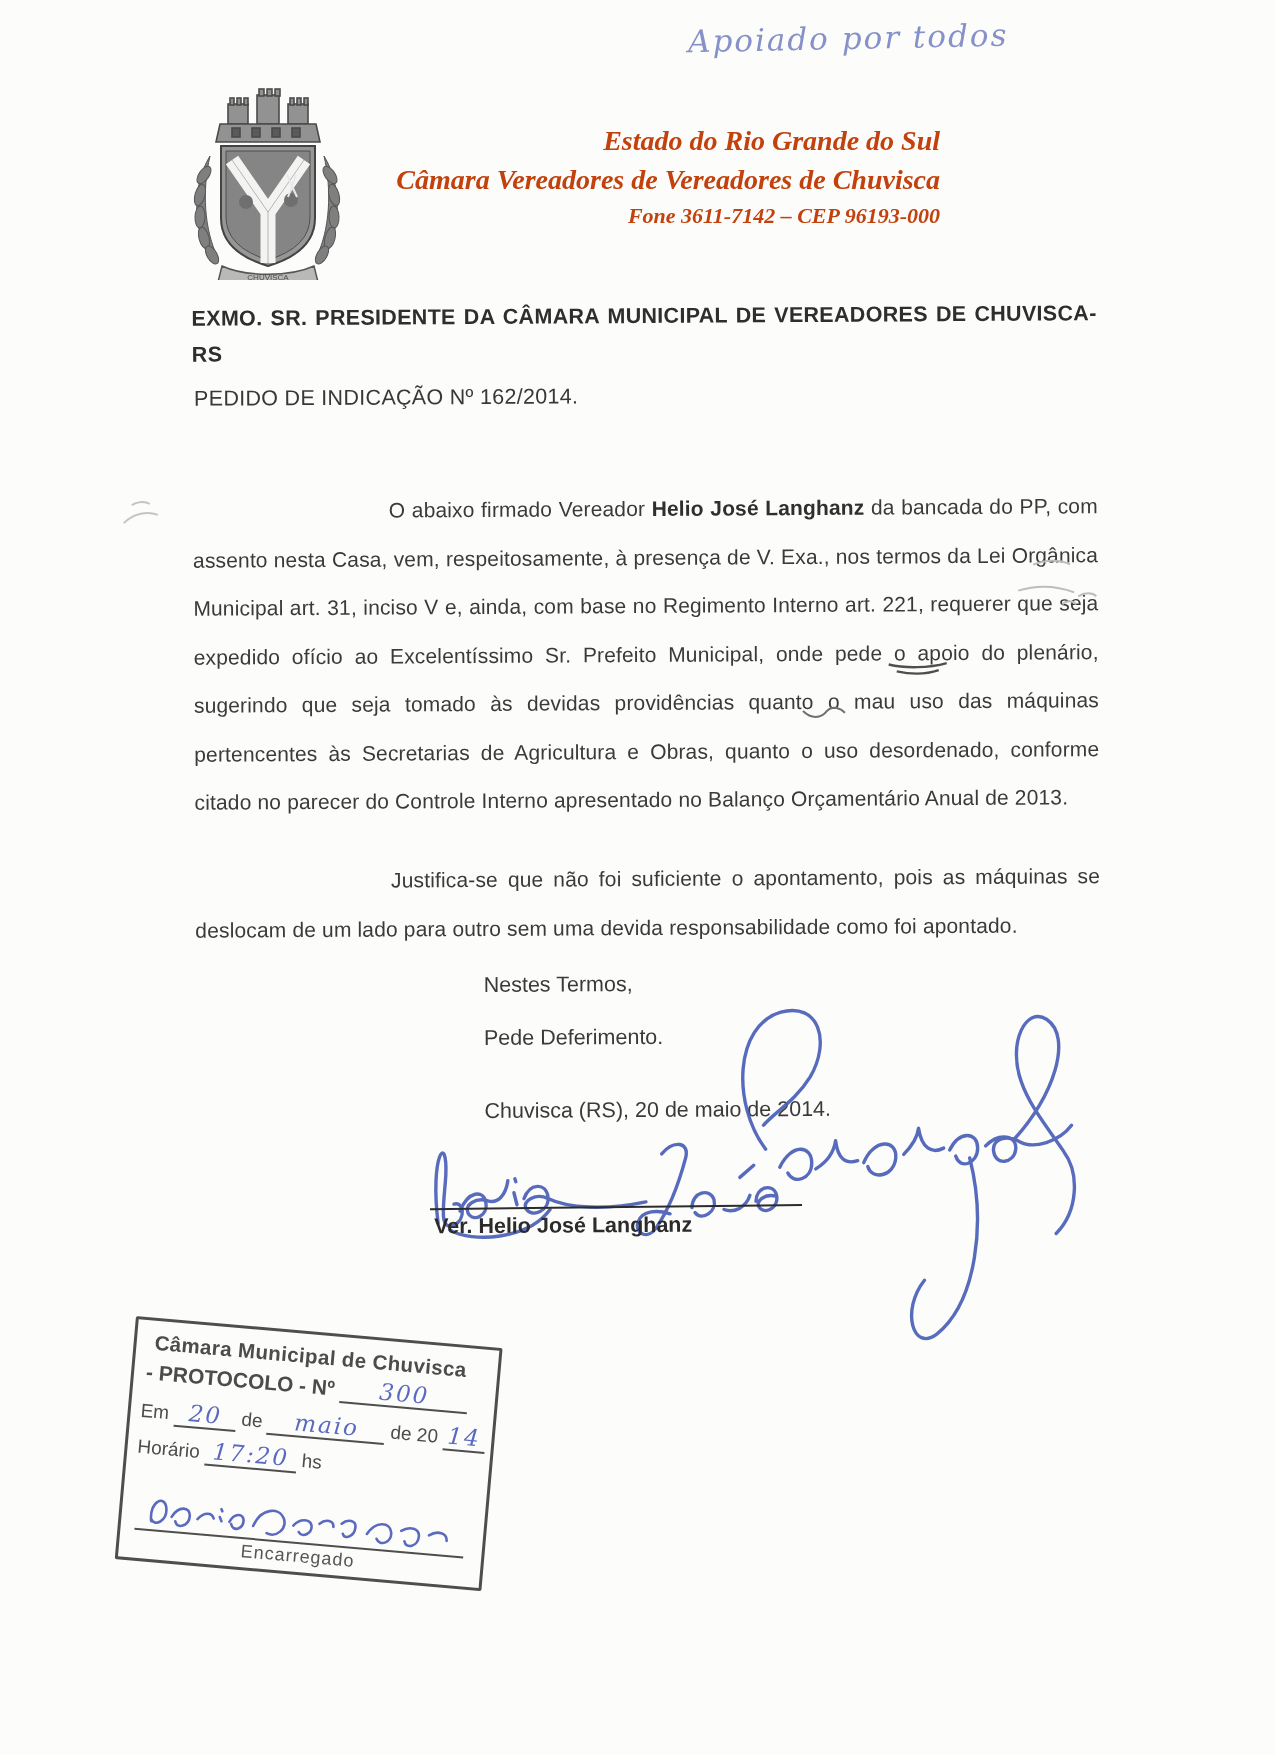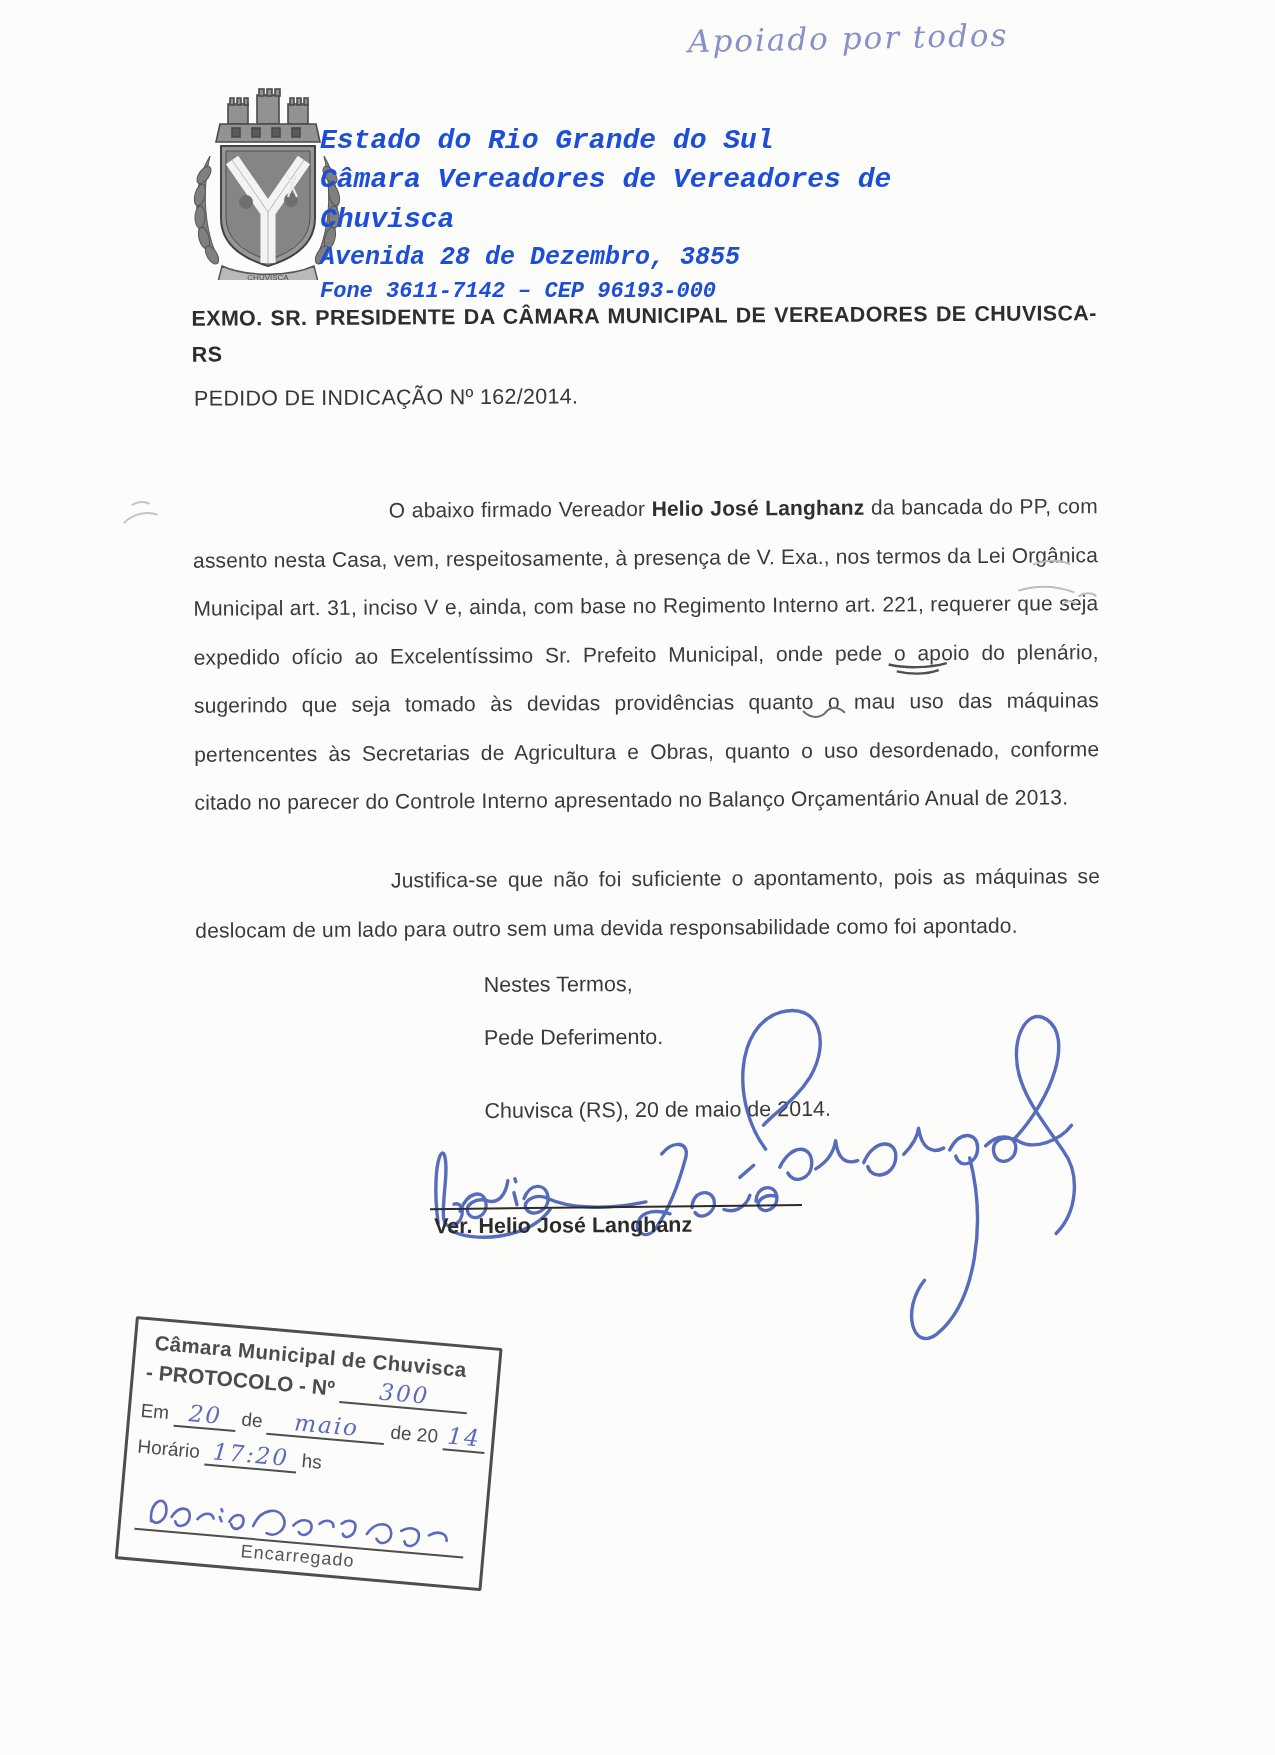--- a/index.html
+++ b/index.html
@@ -11,22 +11,22 @@
   
   .top-note{
     position:absolute;left:688px;top:20px;
     font-family:"DejaVu Serif",serif;font-style:italic;
     font-size:31px;color:#8691c9;letter-spacing:2px;
     transform:rotate(-1.2deg);white-space:nowrap;
   }
   
   .crest{position:absolute;left:188px;top:80px;}
   .letterhead{
-    position:absolute;left:320px;top:122px;width:620px;text-align:left;
-    font-family:Liberation Mono, monospace;font-style:italic;font-weight:bold;color:#1d4ed8;
+    position:absolute;left:320px;top:122px;width:620px;text-align:right;
+    font-family:Liberation Serif, serif;font-style:italic;font-weight:bold;color:#c2410c;
   }
   .lh1{font-size:28px;line-height:38px;}
   .lh2{font-size:28px;line-height:40px;}
   .lh3{font-size:25px;line-height:36px;}
   .lh4{font-size:22px;line-height:32px;}
   
   .doc{position:absolute;left:0;top:0;width:1275px;height:1755px;transform:rotate(-0.35deg);}
   .recipient{
     position:absolute;left:195px;top:298px;width:905px;
     font-size:21.5px;font-weight:bold;color:#2e2e2e;line-height:36px;
@@ -131,21 +131,20 @@
       <path d="M34,186 C58,197 102,197 126,186 L130,202 C100,212 60,212 30,202 z" fill="#b9b9b9" stroke="#555" stroke-width="1.5"></path>
       <text x="80" y="200" font-size="8" text-anchor="middle" fill="#4c4c4c" font-family="Liberation Sans,sans-serif">CHUVISCA</text>
 
       <path d="M64,206 L96,224 M96,206 L64,224" stroke="#555" stroke-width="3" fill="none"></path>
     </svg>
   </div>
 
   <div class="letterhead">
     <div class="lh1">Estado do Rio Grande do Sul</div>
     <div class="lh2">Câmara Vereadores de Vereadores de Chuvisca</div>
-    <div class="lh3">Avenida 28 de Dezembro, 3855</div>
     <div class="lh4">Fone 3611-7142 – CEP 96193-000</div>
   </div>
 
   <div class="doc">
 
     <div class="recipient">EXMO. SR. PRESIDENTE DA CÂMARA MUNICIPAL DE VEREADORES DE CHUVISCA-RS</div>
 
     <div class="subject">PEDIDO DE INDICAÇÃO Nº 162/2014.</div>
 
     <p class="para p1"><span>O abaixo firmado Vereador </span><b>Helio José Langhanz</b><span> da bancada do PP, com assento nesta Casa, vem, respeitosamente, à presença de V. Exa., nos termos da Lei Orgânica Municipal art. 31, inciso V e, ainda, com base no Regimento Interno art. 221, requerer que seja expedido ofício ao Excelentíssimo Sr. Prefeito Municipal, onde pede o apoio do plenário, sugerindo que seja tomado às devidas providências quanto o mau uso das máquinas pertencentes às Secretarias de Agricultura e Obras, quanto o uso desordenado, conforme citado no parecer do Controle Interno apresentado no Balanço Orçamentário Anual de 2013.</span></p>

